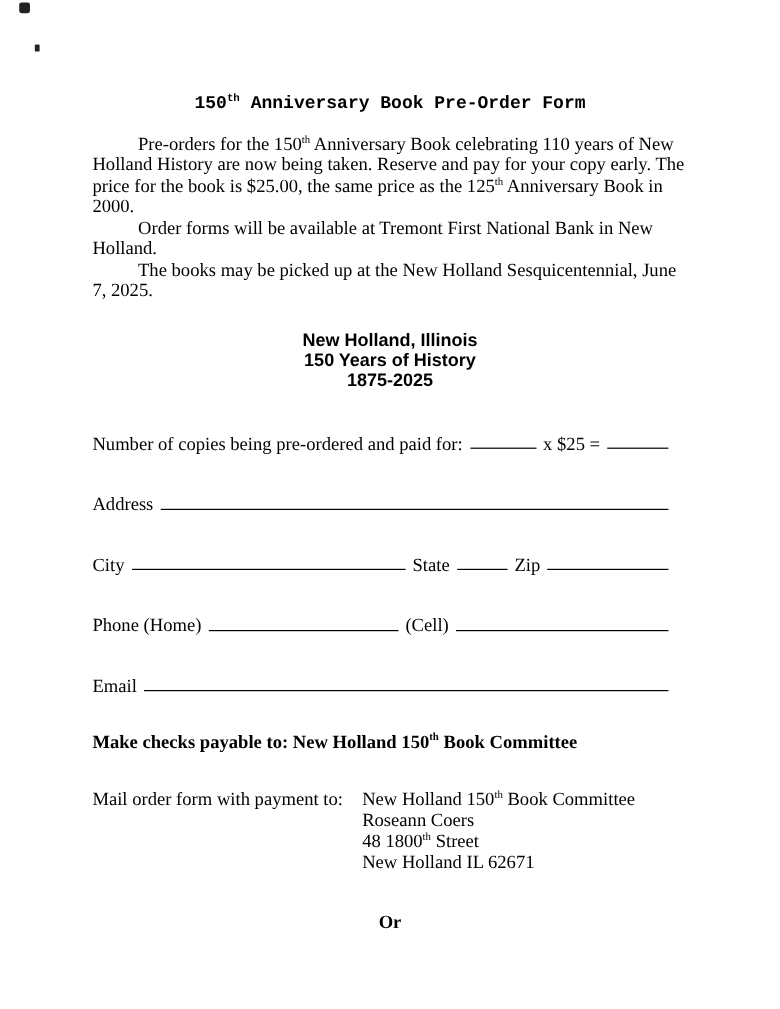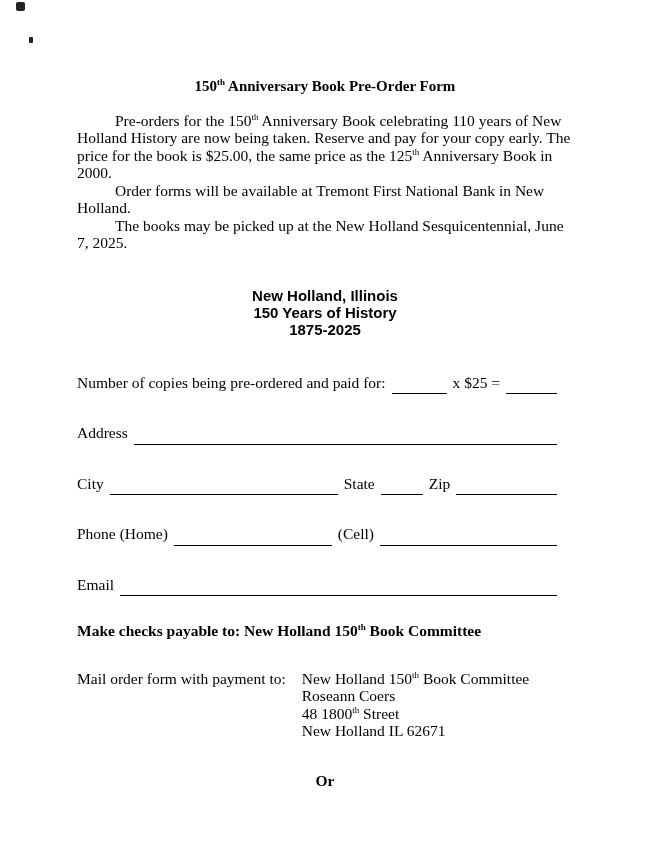--- a/index.html
+++ b/index.html
@@ -16,37 +16,37 @@
     color: #000000;
     overflow: hidden;
   }
   sup {
     font-size: 9px;
     line-height: 0;
     vertical-align: super;
   }
   .title {
     text-align: center;
-    font-family: Liberation Serif, serif;
+    font-family: Liberation Mono, monospace;
     font-weight: bold;
     font-size: 15px;
     margin: 0 0 16px 0;
   }
   .para { margin: 0; text-indent: 38px; }
   .center-head {
     text-align: center;
     font-family: "Liberation Sans", sans-serif;
     font-weight: bold;
     font-size: 15px;
     line-height: 17px;
-    margin-top: 35px;
+    margin-top: 23px;
   }
   .form-row {
     display: flex;
-    align-items: flex-end;
+    align-items: center;
     margin-top: 33px;
     margin-right: 16px;
     white-space: nowrap;
   }
   .form-row.first { margin-top: 36px; }
   .blank {
     display: inline-block;
     height: 1px;
     border-bottom: 1px solid #000;
     transform: translateY(3px);

